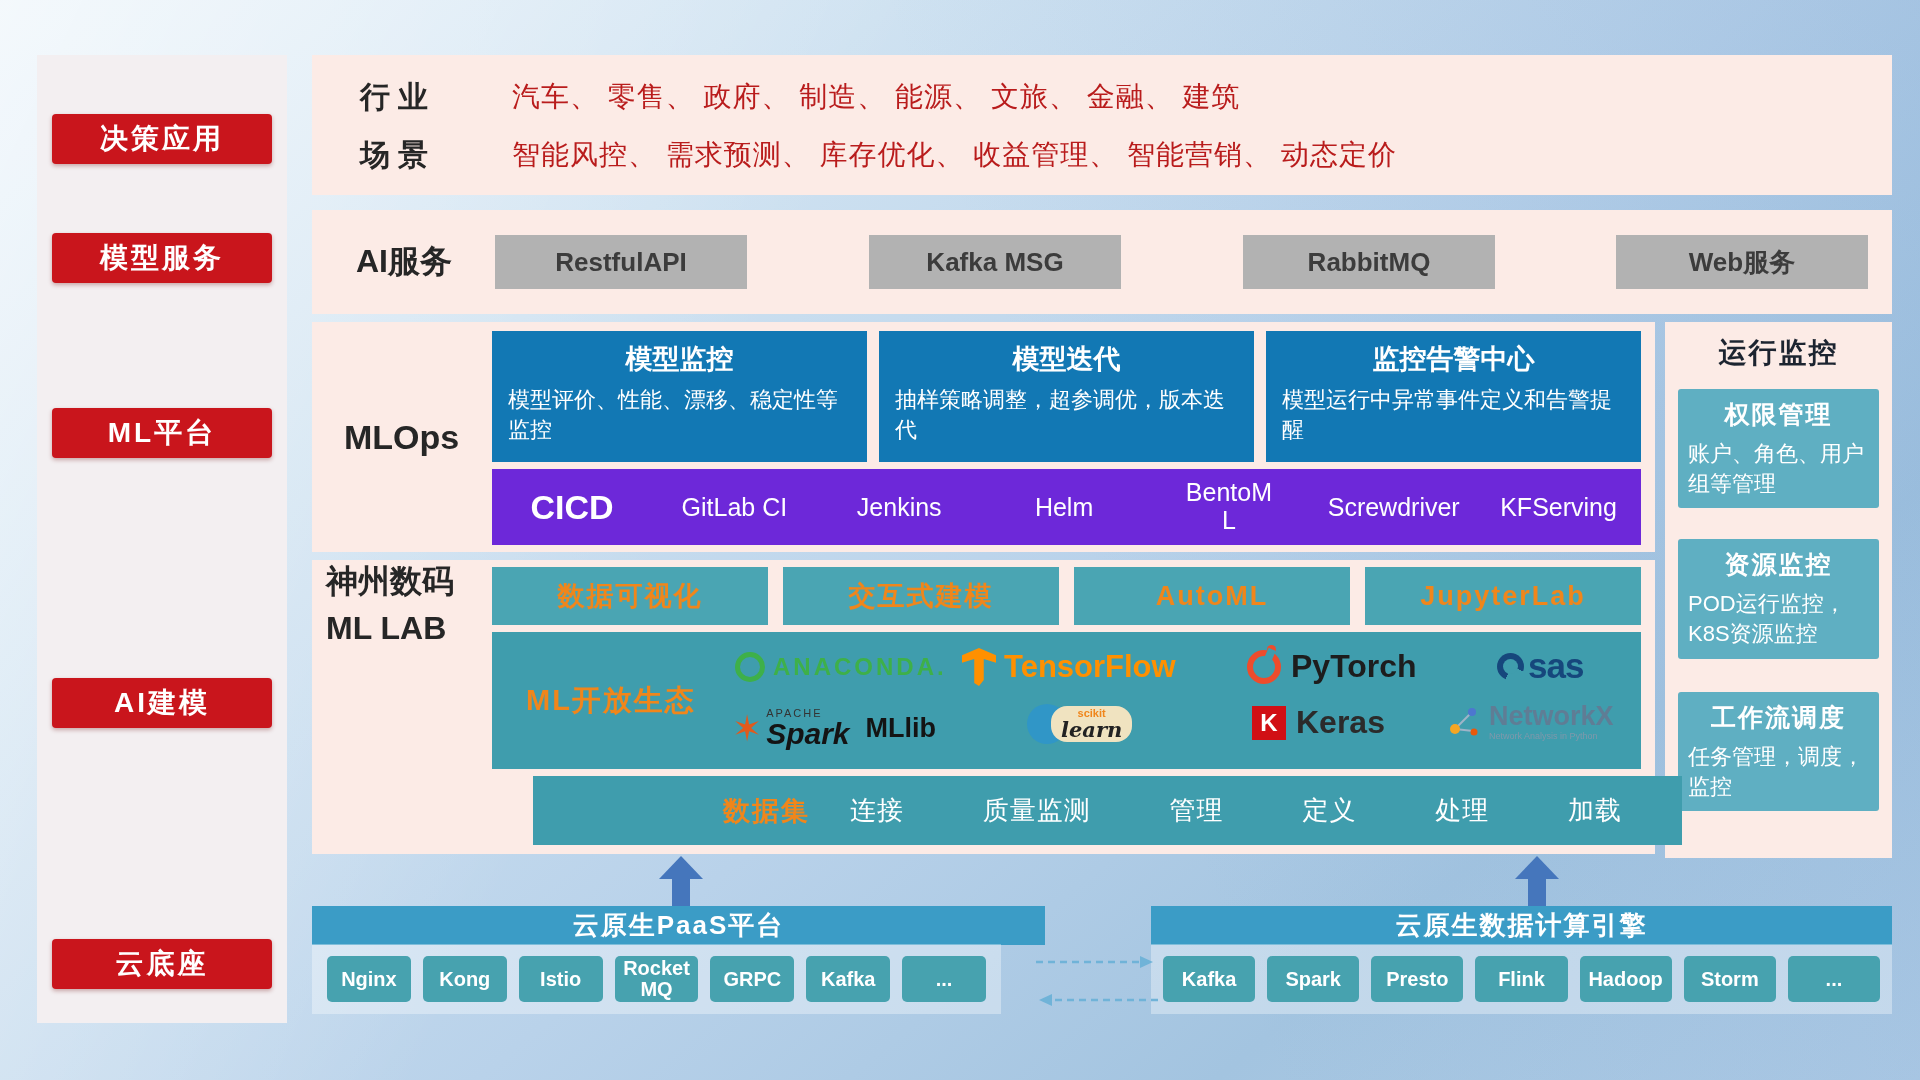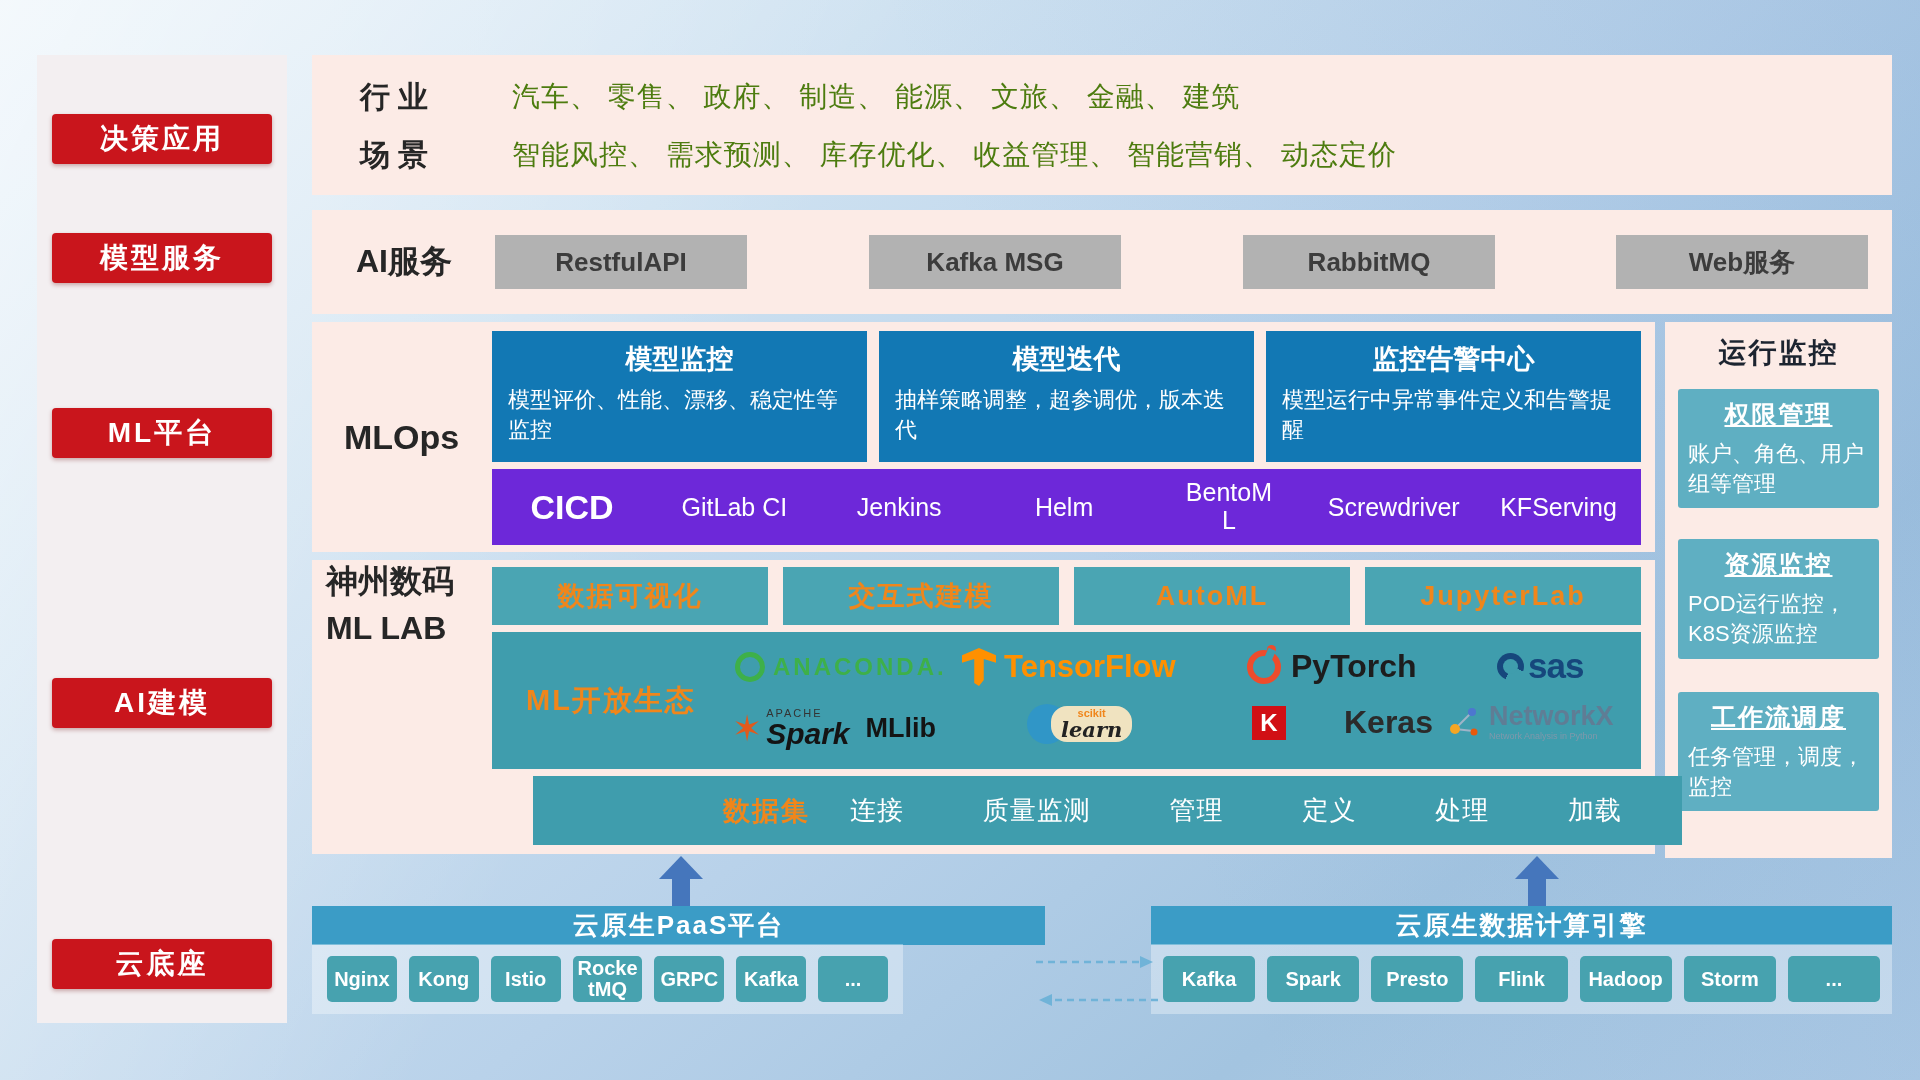--- a/index.html
+++ b/index.html
@@ -22,21 +22,21 @@
   .p-industry { left:312px; top:55px;  width:1580px; height:140px; }
   .p-aiservice{ left:312px; top:210px; width:1580px; height:104px; }
   .p-mlops    { left:312px; top:322px; width:1343px; height:230px; }
   .p-monitor  { left:1665px;top:322px; width:227px;  height:536px; }
   .p-mllab    { left:312px; top:560px; width:1343px; height:294px; }
 
   
   .ind-row { position:absolute; left:48px; height:56px; display:flex; align-items:center; }
   .ind-row.r0 { top:14px; } .ind-row.r1 { top:72px; }
   .ind-label { width:110px; font-size:30px; font-weight:bold; color:#262626; letter-spacing:8px; }
-  .ind-text  { margin-left:42px; font-size:28px; color:#4d7c0f; letter-spacing:1px; }
+  .ind-text  { margin-left:42px; font-size:28px; color:#b91c1c; letter-spacing:1px; }
 
   
   .svc-label { position:absolute; left:44px; top:0; height:104px; display:flex; align-items:center;
                font-size:32px; font-weight:bold; color:#262626; }
   .gray-btn { position:absolute; top:25px; width:252px; height:54px; background:#b2b2b2; color:#3c3c3c;
               font-size:26px; font-weight:bold; display:flex; align-items:center; justify-content:center; }
 
   
   .mlops-label { position:absolute; left:32px; top:0; height:230px; display:flex; align-items:center;
                  font-size:34px; font-weight:bold; color:#262626; }
@@ -50,21 +50,21 @@
   .cicd-item { flex:1; text-align:center; font-size:25px; }
   .cicd-item span { display:inline-block; line-height:1.1; word-break:break-all; }
   .cicd-item.w1 span{ width:92px; } .cicd-item.w2 span{ width:94px; }
   .cicd-item.w3 span{ width:147px;} .cicd-item.w4 span{ width:120px; }
 
   
   .mon-title { position:absolute; top:12px; width:100%; text-align:center; font-size:28px;
                font-weight:bold; color:#1c2430; letter-spacing:2px; }
   .mon-card { position:absolute; left:13px; width:201px; background:#5fafc2; color:#fff;
               border-radius:3px; padding:9px 10px; }
-  .mon-card .mc-title { text-align:center; font-size:25px; font-weight:bold; letter-spacing:2px; margin-bottom:8px;text-decoration:underline; }
+  .mon-card .mc-title { text-align:center; font-size:25px; font-weight:bold; letter-spacing:2px; margin-bottom:8px; }
   .mon-card .mc-desc  { font-size:22px; line-height:1.35; }
   .mon-card.c0 { top:67px;  height:119px; } .mon-card.c1 { top:217px; height:120px; } .mon-card.c2 { top:370px; height:119px; }
 
   
   .lab-label { position:absolute; left:14px; top:0; height:294px; width:164px; display:flex; flex-direction:column;
                justify-content:flex-start; gap:6px; font-size:32px; font-weight:bold; color:#262626; text-align:left; }
   .lab-tools { position:absolute; left:180px; top:7px; width:1149px; height:58px; display:flex; gap:15px; }
   .tool-chip { flex:1; background:#4aa5b3; color:#f0861b; font-size:27px; font-weight:bold;
                display:flex; align-items:center; justify-content:center; letter-spacing:2px; }
   .eco-area { position:absolute; left:180px; top:72px; width:1149px; height:137px; background:#3f9dad; }
@@ -99,40 +99,40 @@
 
   .sk-circle { width:40px; height:40px; background:#3096c7; border-radius:50%; }
   .sk-blob { display:flex; flex-direction:column; align-items:center; background:#f0e3c0; border-radius:16px;
              padding:2px 10px; margin-left:-16px; line-height:1; }
   .sk-small { font-size:11px; color:#f0861b; font-weight:bold; }
   .sk-learn { font-family:"DejaVu Serif","Liberation Serif",serif; font-style:italic; font-weight:bold;
               font-size:21px; color:#222; }
 
   .keras-k { width:34px; height:34px; background:#d10f15; color:#fff; font-weight:bold; font-size:24px;
              display:flex; align-items:center; justify-content:center; margin-right:10px; }
-  .keras-text { color:#2b2b2b; font-weight:bold; font-size:32px;margin-left:48px; }
+  .keras-text { color:#2b2b2b; font-weight:bold; font-size:32px; }
 
   .nx-icon { margin-right:8px; }
   .nx-col { display:flex; flex-direction:column; line-height:1.1; }
   .nx-text { color:#5f7d95; font-weight:bold; font-size:27px; }
   .nx-sub  { color:#7f98ab; font-size:9px; }
 
   .dataset-row { position:absolute; left:180px; top:216px; width:1149px; height:69px; background:#3f9dad;
                  display:flex; align-items:center;margin-left:41px; }
   .ds-label { margin-left:190px; color:#f0861b; font-size:27px; font-weight:bold; letter-spacing:2px; }
   .ds-items { flex:1; display:flex; justify-content:space-between; padding:0 60px 0 40px; }
   .ds-item { color:#fff; font-size:26px; letter-spacing:1px; }
 
   
   .bar { position:absolute; top:906px; height:39px; background:#3b9cc6; color:#fff; font-size:26px;
          font-weight:bold; display:flex; align-items:center; justify-content:center; letter-spacing:2px; }
   .bar-paas { left:312px; width:733px; } .bar-engine { left:1151px; width:741px; }
   .chip-row { position:absolute; top:944px; height:70px; background:rgba(255,255,255,.35);
               display:flex; align-items:center; gap:12px; }
-  .cr-paas { left:312px; width:591px; padding:10px 15px; } .cr-engine { left:1151px; width:741px; padding:0 12px; }
+  .cr-paas { left:312px; width:689px; padding:10px 15px; } .cr-engine { left:1151px; width:741px; padding:0 12px; }
   .chip { flex:1; height:46px; background:#47a2af; color:#fff; font-size:20px; font-weight:bold;
           border-radius:5px; display:flex; align-items:center; justify-content:center; text-align:center;
           line-height:1.05; word-break:break-all; padding:2px 4px; }
 
   .up-arrow { position:absolute; width:44px; }
   .up-arrow .head { width:0; height:0; border-left:22px solid transparent; border-right:22px solid transparent;
                     border-bottom:23px solid #4576bc; }
   .up-arrow .stem { width:18px; height:27px; background:#4576bc; margin:0 auto; }
   .ua1 { left:659px; top:856px; } .ua2 { left:1515px; top:856px; }
 

